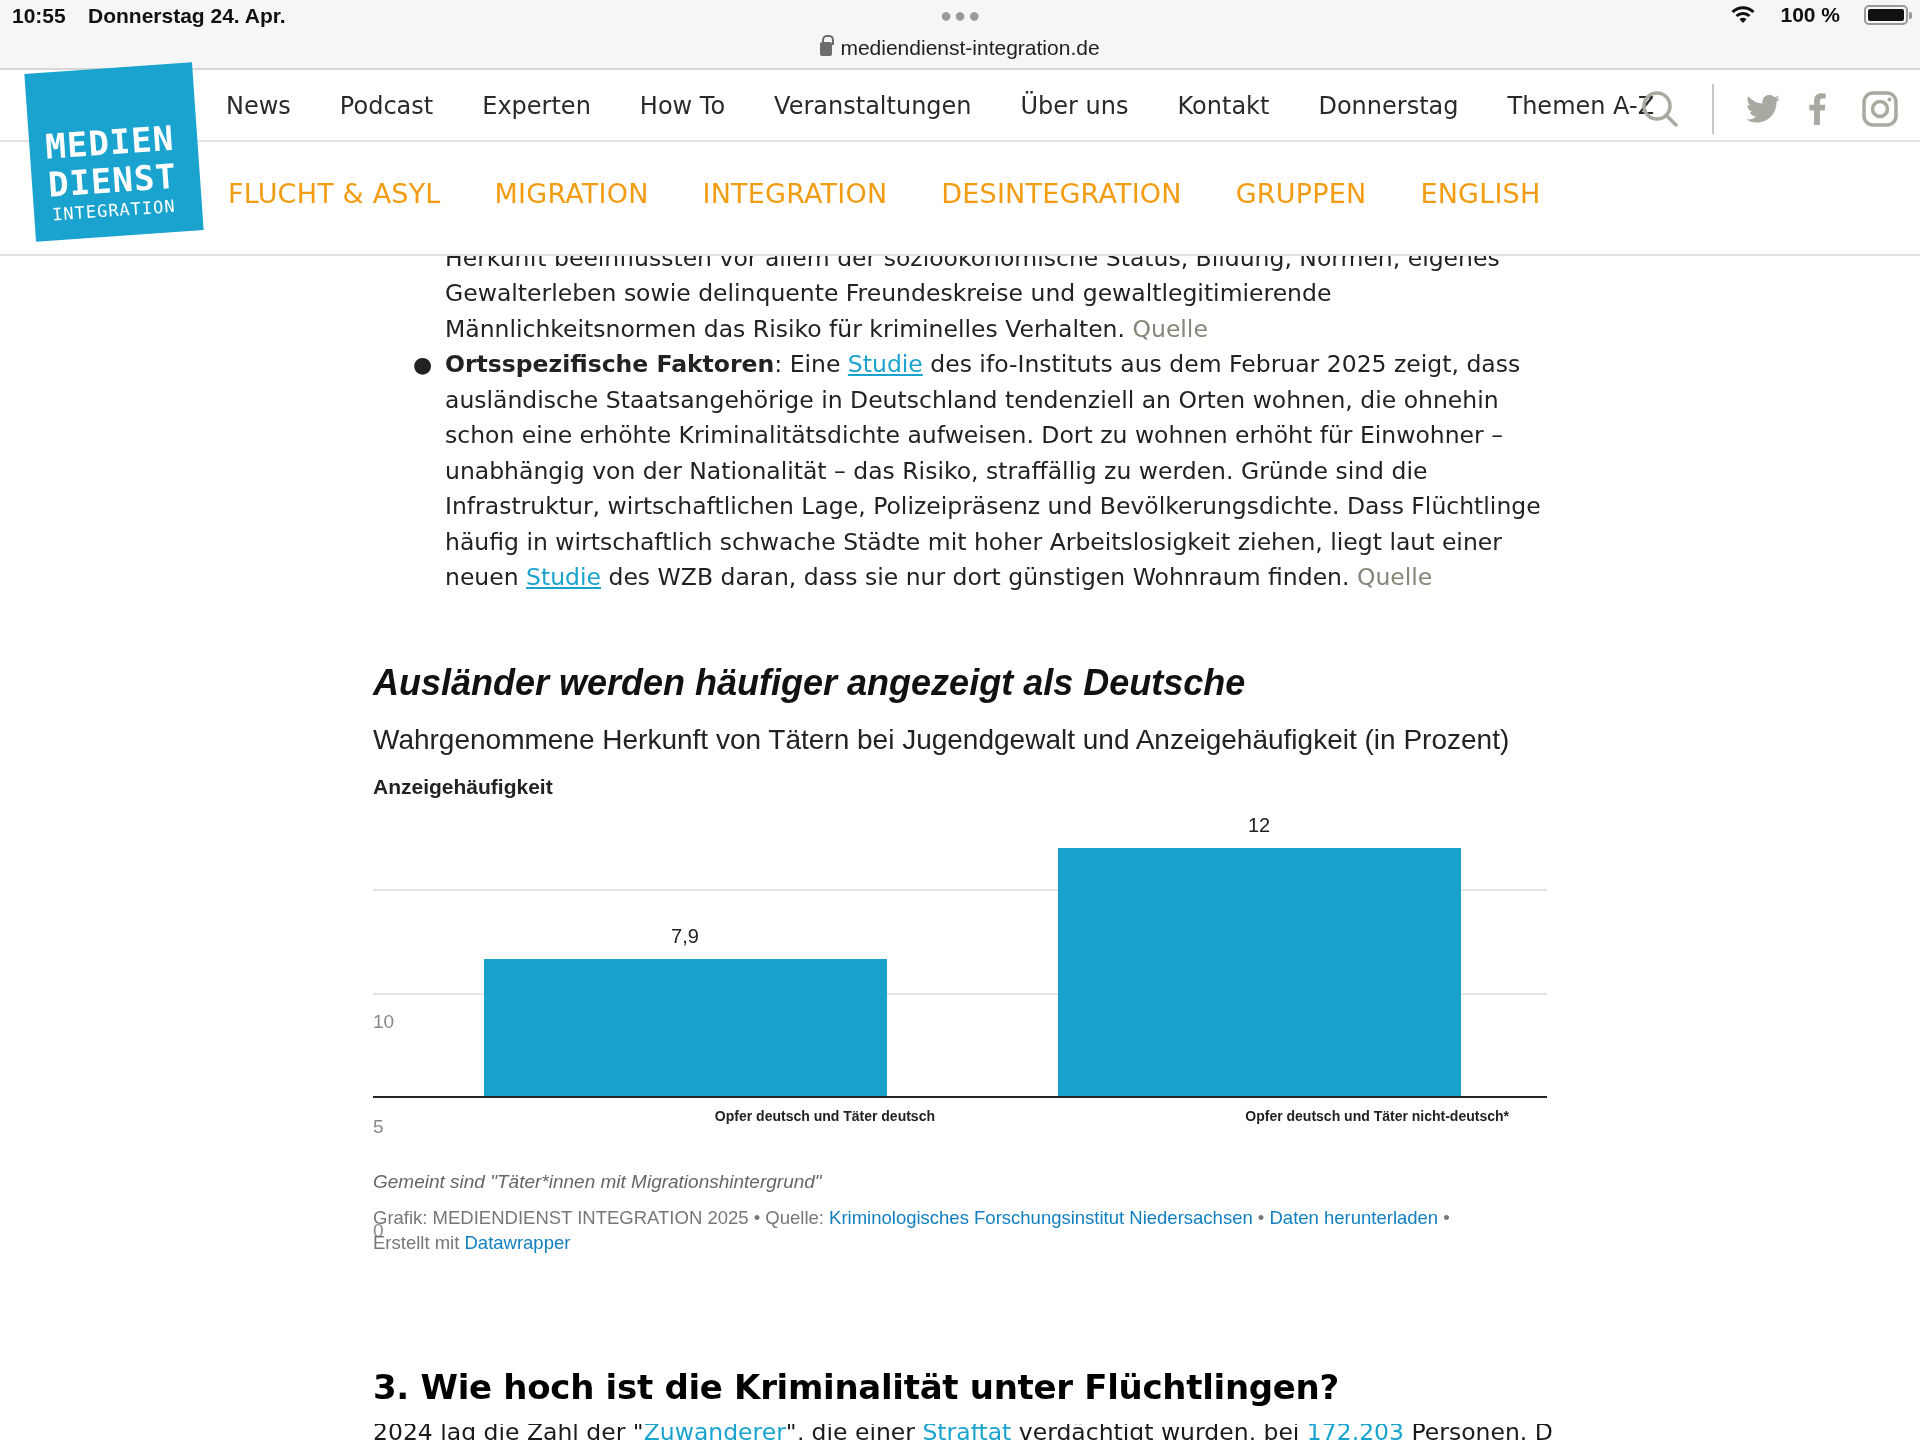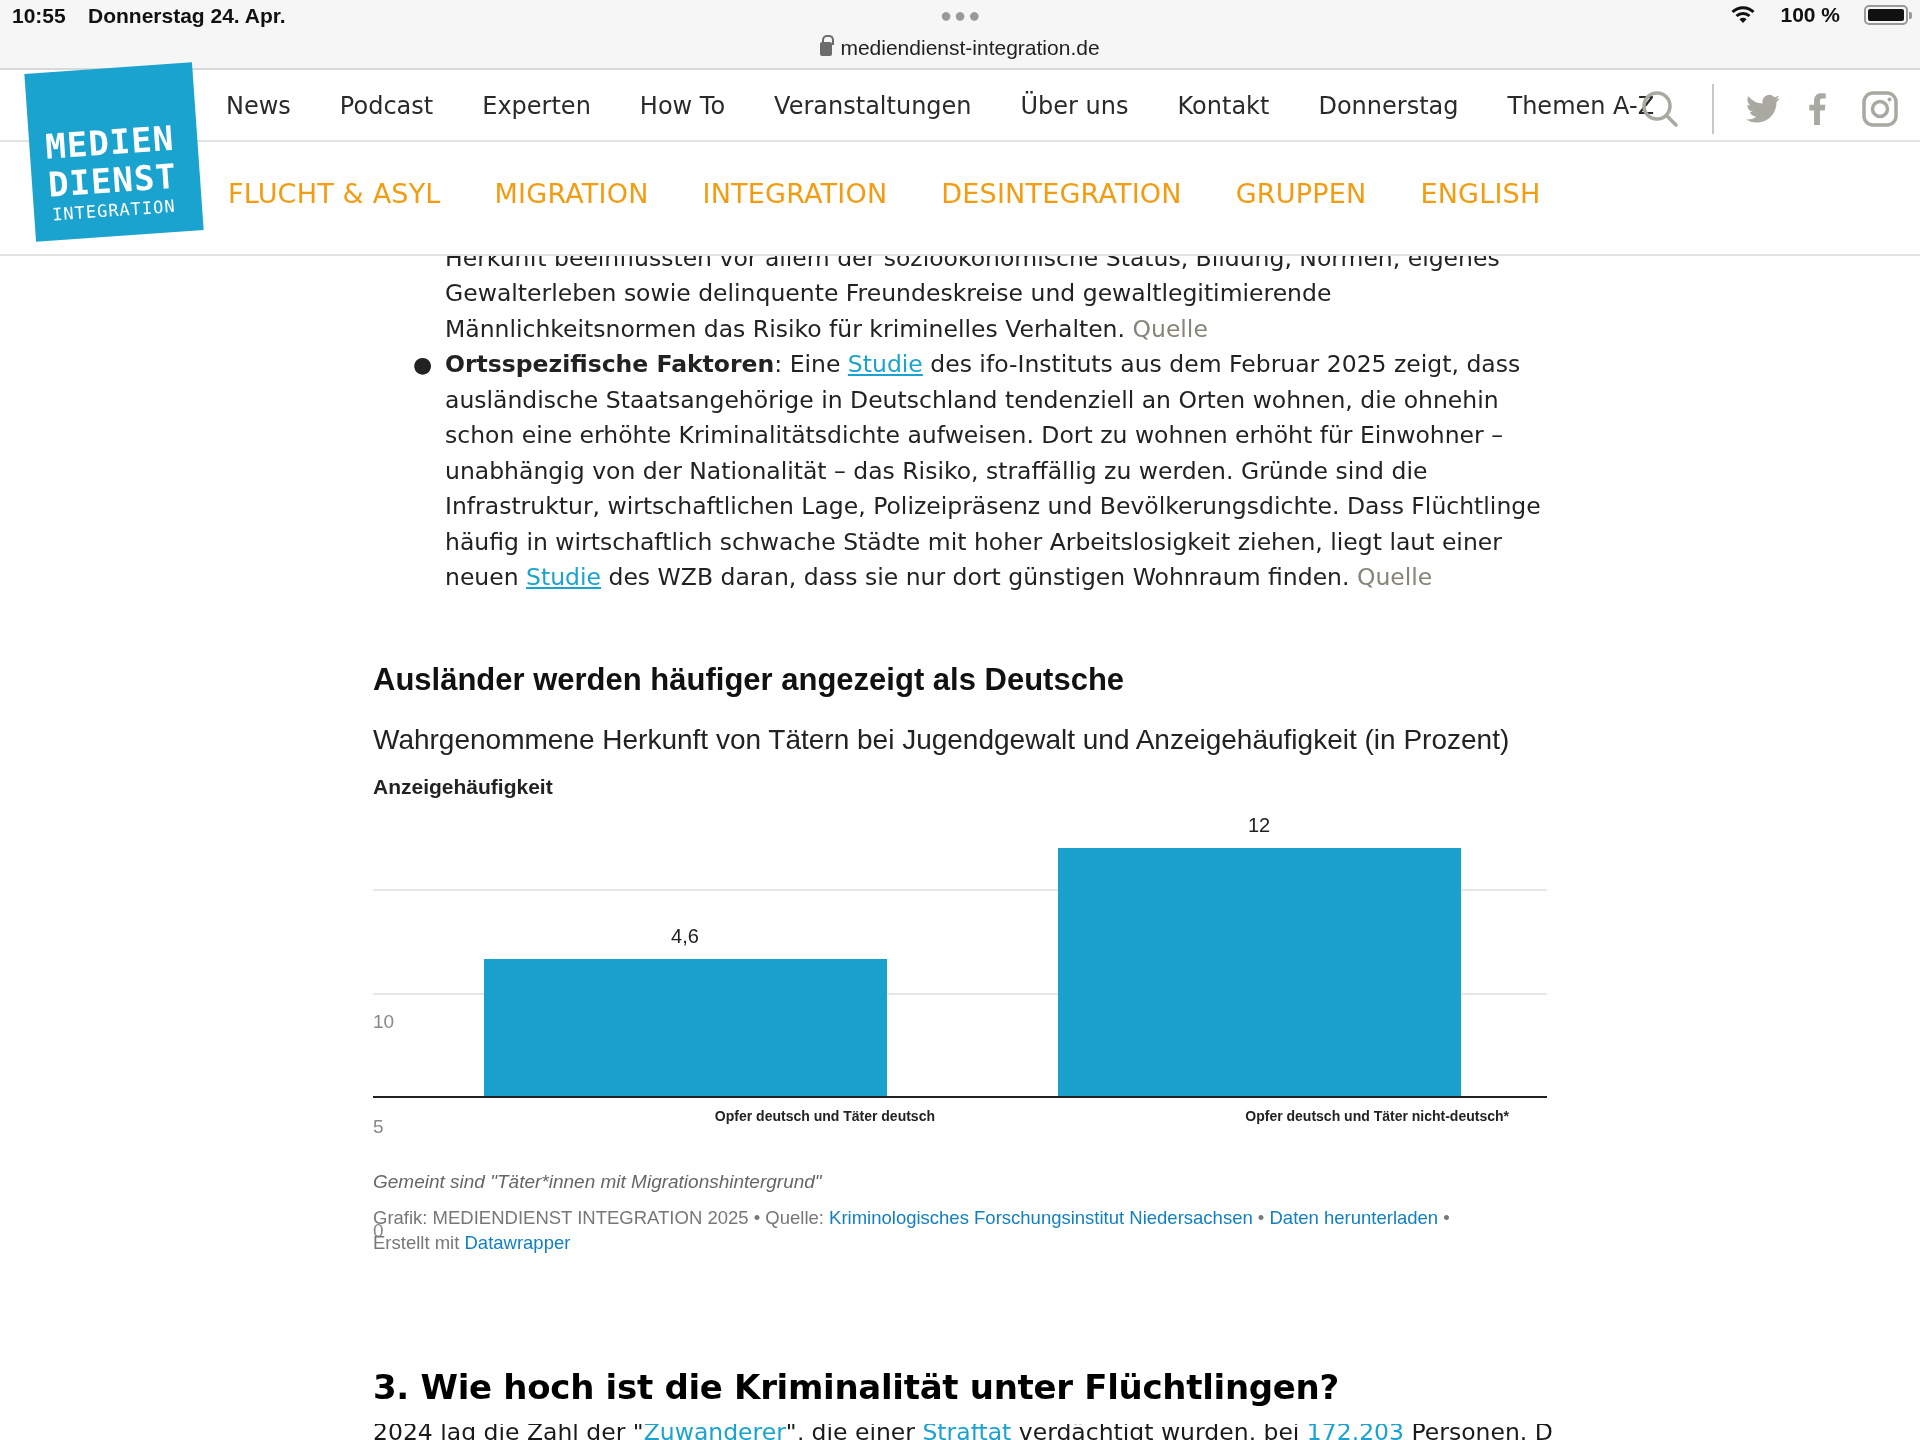--- a/index.html
+++ b/index.html
@@ -39,21 +39,21 @@
   .article .cut { height: 20px; overflow: hidden; position: relative; }
   .article .cut span { position: absolute; top: -15px; left: 0; white-space: nowrap; }
   .article p { white-space: nowrap; }
   .quelle { color: #858578; }
   .link { color: #1aa3cf; text-decoration: underline; }
   .bullet { position: absolute; left: -32px; font-size: 22px; }
   .block2 { position: relative; margin-top: 0; }
 
   
   .chart { position: absolute; left: 373px; top: 650px; width: 1175px; font-family: "Liberation Sans", sans-serif; }
-  .chart-title { font-size: 31px; font-weight: bold; color: #111; position: absolute; top: 12px; left: 0; white-space: nowrap; }
+  .chart-title { font-size: 36px; font-weight: bold; color: #111; position: absolute; top: 12px; left: 0; white-space: nowrap; font-style: italic; }
   .chart-sub { font-size: 28px; color: #222; position: absolute; top: 74px; left: 0; white-space: nowrap; }
   .chart-ylabel { font-size: 21px; font-weight: bold; color: #222; position: absolute; top: 125px; left: 0; }
   .plot { position: absolute; left: 0; top: 150px; width: 1174px; height: 300px; }
   .grid { position: absolute; left: 0; width: 1174px; height: 2px; background: #e6e6e6; }
   .tick { position: absolute; left: 0; font-size: 19px; color: #888; }
   .axis { position: absolute; left: 0; width: 1174px; height: 2px; background: #222; }
   .bar { position: absolute; background: #1aa0cc; }
   .vlabel { position: absolute; font-size: 20px; color: #222; text-align: center; width: 200px; }
   .xlabel { position: absolute; font-size: 14px; color: #222; text-align: right; width: 500px; font-weight: bold; }
   .notes { position: absolute; left: 0; font-size: 18.5px; color: #777; white-space: nowrap; }
@@ -160,21 +160,21 @@
 
     <span class="tick" style="top:211px;">10</span>
 
     <span class="tick" style="top:316px;">5</span>
     <span class="tick" style="top:420px;">0</span>
   </div>
   <div id="chart-layer">
       <div class="grid" style="top: 342.5px;"></div>
       <div class="grid" style="top: 239px;"></div>
       <div class="bar" style="left: 110.5px; width: 403px; top: 309.38px; height: 136.62px;"></div>
-      <div class="vlabel" style="left: 212px; top: 275.38px;">4,6</div>
+      <div class="vlabel" style="left: 212px; top: 275.38px;">7,9</div>
       <div class="xlabel" style="left: 62px; top: 458px;">Opfer deutsch und Täter deutsch</div>
       <div class="bar" style="left: 684.5px; width: 403px; top: 197.6px; height: 248.4px;"></div>
       <div class="vlabel" style="left: 786px; top: 163.6px;">12</div>
       <div class="xlabel" style="left: 636px; top: 458px;">Opfer deutsch und Täter nicht-deutsch*</div>
       <div class="axis" style="top: 446px;"></div>
     </div>
 
   <div class="notes italic" style="top:521px;">Gemeint sind "Täter*innen mit Migrationshintergrund"</div>
   <div class="notes" style="top:557px;">
     <span>Grafik: MEDIENDIENST INTEGRATION 2025 • Quelle: </span><a>Kriminologisches Forschungsinstitut Niedersachsen</a> • <a>Daten herunterladen</a> •

